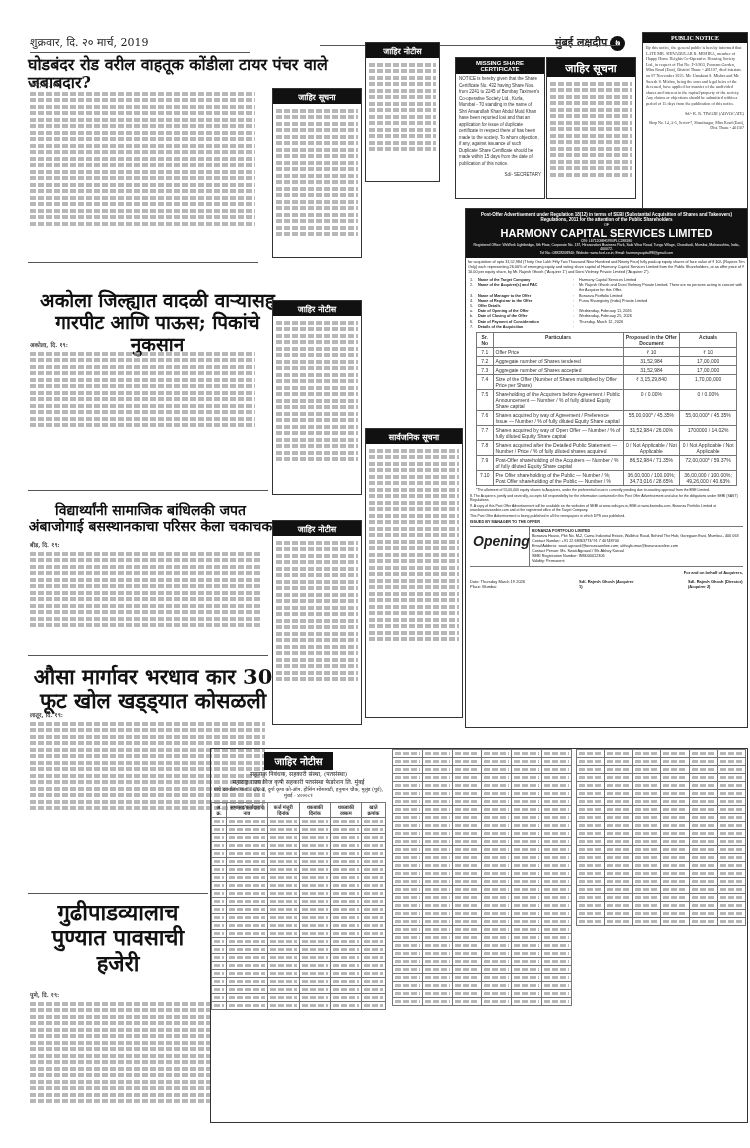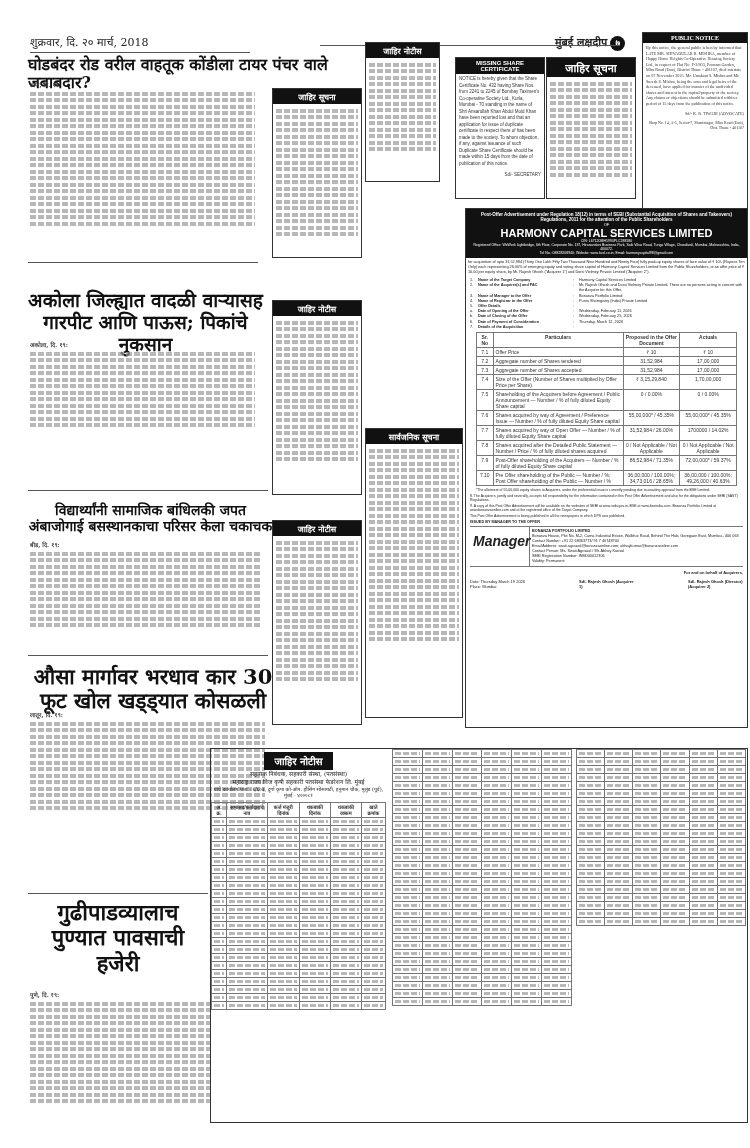--- a/index.html
+++ b/index.html
@@ -17,21 +17,21 @@
 .en{font-family:"Liberation Sans",sans-serif}
 .small{font-size:6.5px;line-height:8.5px;padding:2px 3px;color:#333}
 table{border-collapse:collapse;width:100%}
 td,th{border:1px solid #777;font-size:5px;padding:1px 2px;font-family:"Liberation Sans",sans-serif;color:#333;vertical-align:top}
 th{font-weight:bold;text-align:center}
 .num{text-align:center}
 </style>
 </head>
 <body>
 
-<div class="abs hdr-date">शुक्रवार, दि. २० मार्च, 2018</div>
+<div class="abs hdr-date">शुक्रवार, दि. २० मार्च, 2019</div>
 <div class="abs hdr-name"><span>मुंबई लक्षदीप</span><span class="pgno">७</span></div>
 <div class="abs rule" style="left:30px;top:52px;width:220px"></div>
 <div class="abs rule" style="left:320px;top:45px;width:300px"></div>
 
 <div class="abs hl" style="left:28px;top:56px;width:330px;font-size:16px;text-align:left">घोडबंदर रोड वरील वाहतूक कोंडीला टायर पंचर वाले जबाबदार?</div>
 <div class="abs col-text" style="left:30px;top:80px;width:225px;height:180px"><b>ठाणे, दि. १९:</b><i class="fake"></i><i class="fake"></i><i class="fake"></i><i class="fake"></i><i class="fake"></i><i class="fake"></i><i class="fake"></i><i class="fake"></i><i class="fake"></i><i class="fake"></i><i class="fake"></i><i class="fake"></i><i class="fake"></i><i class="fake"></i><i class="fake"></i><i class="fake"></i><i class="fake"></i><i class="fake"></i><i class="fake"></i><i class="fake"></i><i class="fake"></i></div>
 
 <div class="abs box" style="left:272px;top:88px;width:90px;height:170px">
   <div class="bhead">जाहिर सूचना</div>
   <div class="small">
@@ -251,21 +251,21 @@
           </tr>
         </tbody>
     </table>
   </div>
   <div class="en" style="font-size:3.5px;padding:1px 10px">*The allotment of 55,00,000 equity shares to Acquirers, under the preferential issue is currently pending due to awaiting approval from the BSE Limited.</div>
   <div class="en" style="font-size:3.5px;padding:1px 4px">8. The Acquirers, jointly and severally, accepts full responsibility for the information contained in this Post Offer Advertisement and also for the obligations under SEBI (SAST) Regulations.</div>
   <div class="en" style="font-size:3.5px;padding:1px 4px">9. A copy of this Post Offer Advertisement will be available on the websites of SEBI at www.sebi.gov.in, BSE at www.bseindia.com, Bonanza Portfolio Limited at www.bonanzaonline.com and at the registered office of the Target Company.</div>
   <div class="en" style="font-size:3.5px;padding:1px 4px">This Post Offer Advertisement is being published in all the newspapers in which DPS was published.</div>
   <div class="en" style="font-size:3.8px;font-weight:bold;padding:1px 4px">ISSUED BY MANAGER TO THE OFFER</div>
   <div style="display:flex;border-top:1px solid #777;border-bottom:1px solid #777;margin:1px 4px">
-    <div class="en" style="width:60px;font-size:14px;font-weight:bold;font-style:italic;padding:6px 3px;border-right:1px solid #777">Manager</div>
+    <div class="en" style="width:60px;font-size:14px;font-weight:bold;font-style:italic;padding:6px 3px;border-right:1px solid #777">Opening</div>
     <div class="en" style="font-size:3.8px;line-height:5px;padding:2px">
       <div style="font-weight:bold">BONANZA PORTFOLIO LIMITED</div>
       <div>Bonanza House, Plot No. M-2, Cama Industrial Estate, Walbhat Road, Behind The Hub, Goregaon East, Mumbai - 400 063</div>
       <div>Contact Number: +91 22 68363773/ 91 7 40748700</div>
       <div>Email Address: swati.agrawal@bonanzaonline.com; abhaykumar@bonanzaonline.com</div>
       <div>Contact Person: Ms. Swati Agrawal / Mr. Abhay Kansal</div>
       <div>SEBI Registration Number: INM000012306</div>
       <div>Validity: Permanent</div>
     </div>
   </div>
@@ -274,21 +274,21 @@
     <div>
         <div>Date: Thursday March 19 2026</div>
         <div>Place: Mumbai</div>
       </div>
     <div style="font-weight:bold;width:55px">Sd/- Rajesh Ghosh (Acquirer 1)</div>
     <div style="font-weight:bold;width:55px">Sd/- Rajesh Ghosh (Director) (Acquirer 2)</div>
   </div>
 </div>
 
 <div class="abs rule" style="left:28px;top:262px;width:230px"></div>
-<div class="abs hl" style="left:28px;top:290px;width:235px">अकोला जिल्ह्यात वादळी वाऱ्यासह गारपीट आणि पाऊस; पिकांचे नुकसान</div>
+<div class="abs hl" style="left:40px;top:290px;width:235px">अकोला जिल्ह्यात वादळी वाऱ्यासह गारपीट आणि पाऊस; पिकांचे नुकसान</div>
 <div class="abs col-text" style="left:30px;top:340px;width:225px;height:115px"><b>अकोला, दि. १९:</b><i class="fake"></i><i class="fake"></i><i class="fake"></i><i class="fake"></i><i class="fake"></i><i class="fake"></i><i class="fake"></i><i class="fake"></i><i class="fake"></i><i class="fake"></i><i class="fake"></i><i class="fake"></i></div>
 
 <div class="abs box" style="left:272px;top:300px;width:90px;height:195px">
   <div class="bhead">जाहिर नोटीस</div>
   <div class="small">
       <i class="fake"></i>
       <i class="fake"></i>
       <i class="fake"></i>
       <i class="fake"></i>
       <i class="fake"></i>

